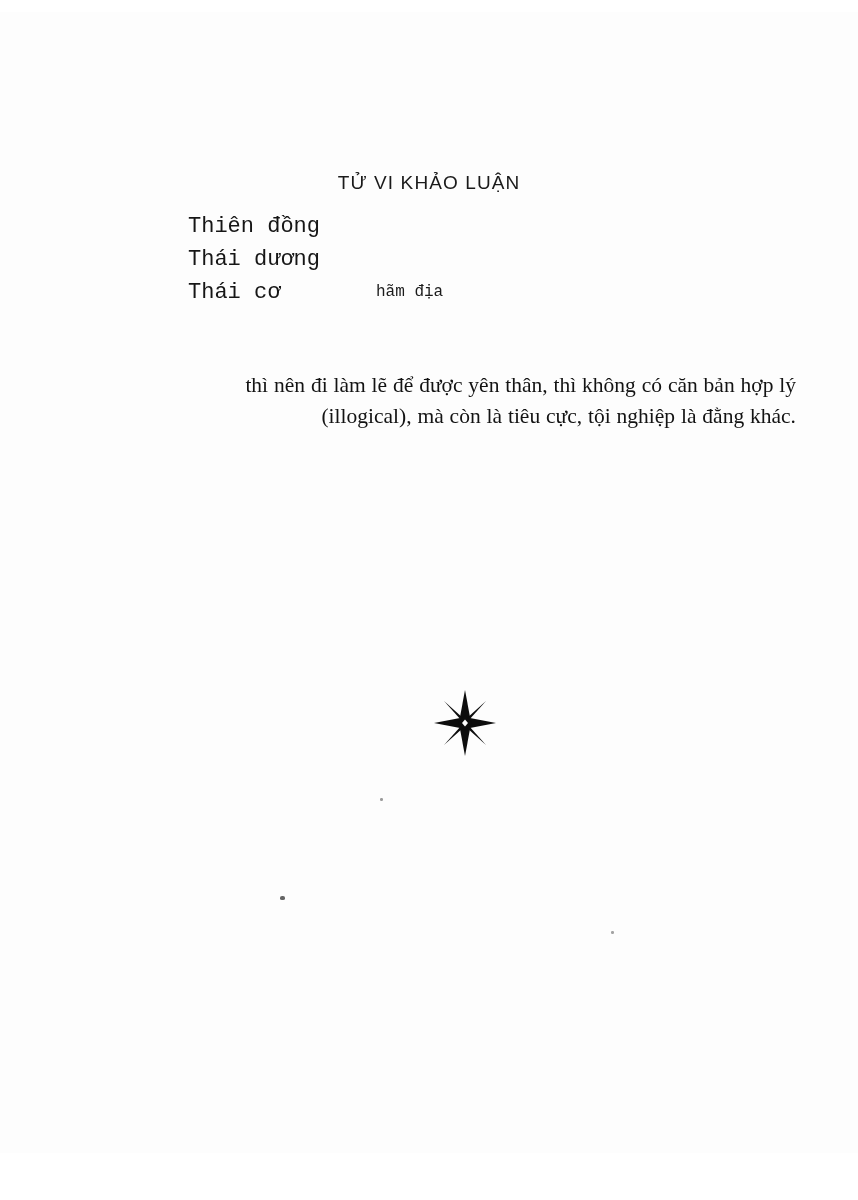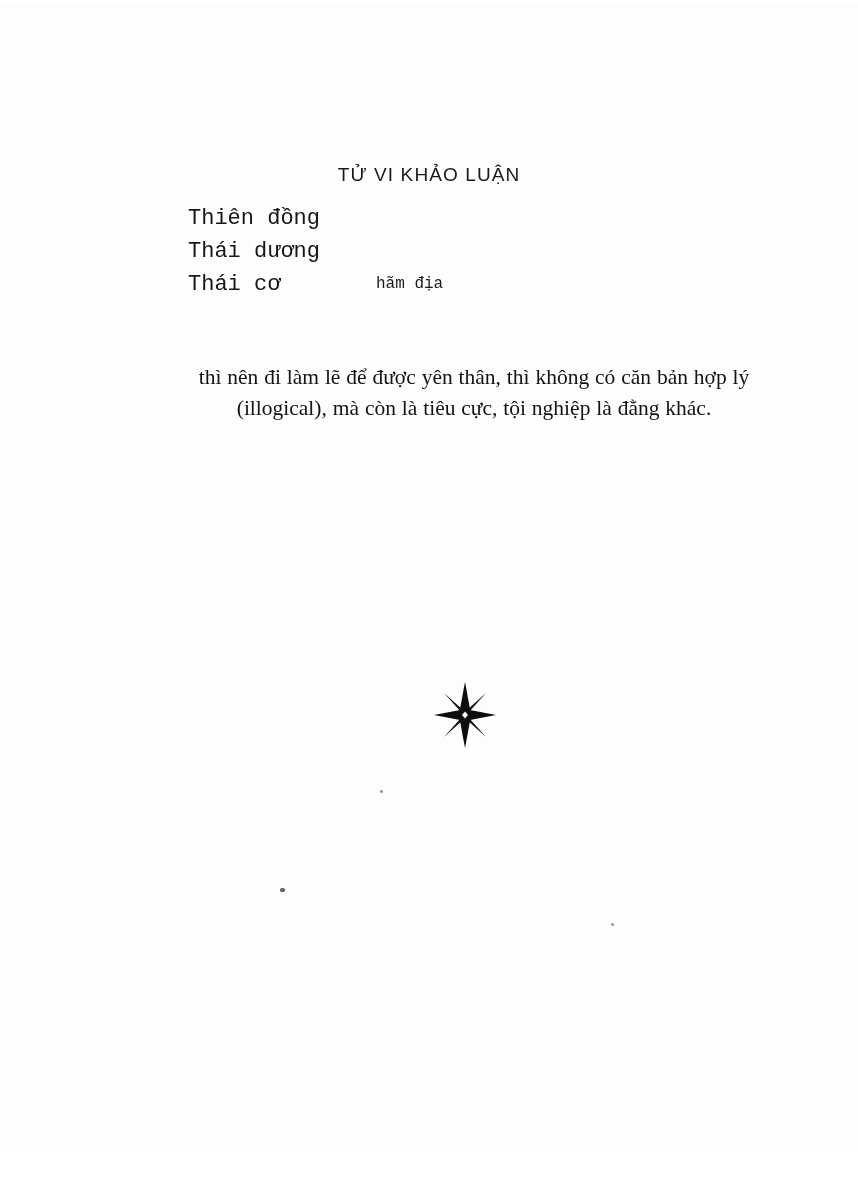--- a/index.html
+++ b/index.html
@@ -5,21 +5,21 @@
 <style>
   html, body {
     margin: 0;
     padding: 0;
     background: #ffffff;
   }
   .page {
     position: relative;
     width: 858px;
     height: 1141px;
-    margin: 4px auto;
+    margin: 12px auto;
     background: #fdfdfd;
     overflow: hidden;
     font-family: "Liberation Serif", "DejaVu Serif", serif;
     color: #111111;
     -webkit-font-smoothing: none;
   }
 
   
   .running-head {
     position: absolute;
@@ -66,21 +66,21 @@
   .body-block {
     position: absolute;
     top: 358px;
     left: 152px;
     width: 644px;
   }
   .para {
     font-size: 21.5px;
     line-height: 31px;
     color: #131313;
-    text-align: center;
+    text-align: right;
     margin: 0 0 14px 0;
     word-spacing: 0.5px;
   }
   .para:last-child { margin-bottom: 0; }
 
   
   .ornament {
     position: absolute;
     left: 434px;
     top: 678px;

